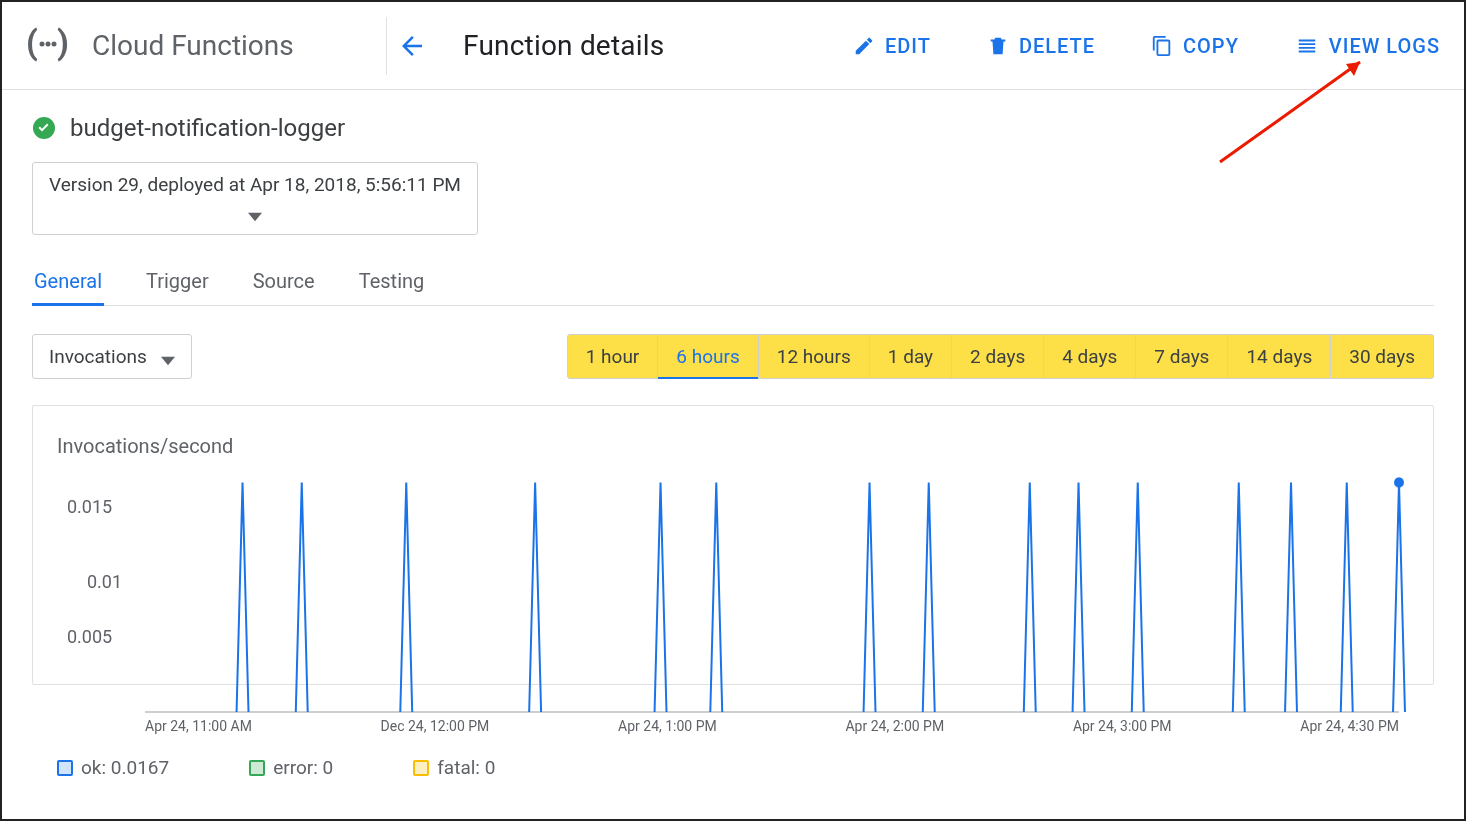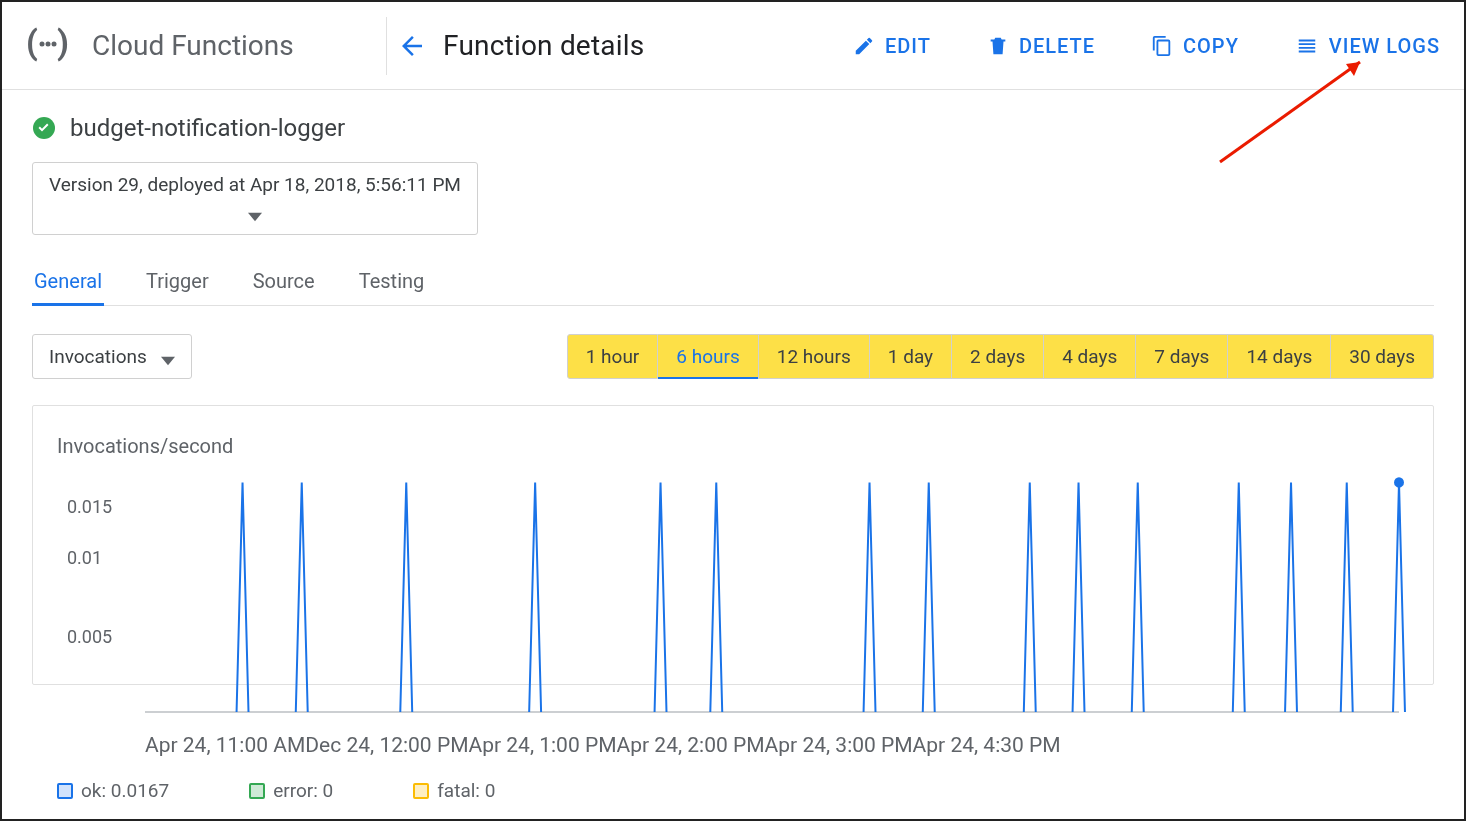--- a/index.html
+++ b/index.html
@@ -8,21 +8,21 @@
   
   .topbar {
     height:88px; border-bottom:1px solid #e0e0e0;
     display:flex; align-items:center; padding:0 24px; position:relative;
   }
   .product {
     display:flex; align-items:center; gap:22px; width:360px;
   }
   .product-name { font-size:28px; color:#5f6368; font-weight:400; }
   .vsep { width:1px; height:58px; background:#e0e0e0; margin:0 10px 0 0; }
-  .title-area { display:flex; align-items:center; gap:16px; }
+  .title-area { display:flex; align-items:center; gap:36px; }
   .back-btn { color:#1a73e8; display:flex; align-items:center; cursor:pointer; }
   .page-title { font-size:28px; color:#202124; font-weight:400; letter-spacing:0.2px; }
   .actions { margin-left:auto; display:flex; align-items:center; gap:56px; }
   .action {
     display:flex; align-items:center; gap:10px; color:#1a73e8;
     font-size:20px; font-weight:500; letter-spacing:1px; cursor:pointer;
   }
   .action svg { fill:#1a73e8; }
   
   .sub {
@@ -61,21 +61,21 @@
   
   .card {
     margin:10px 30px 0 30px; border:1px solid #e0e0e0; border-radius:2px;
     padding:28px 24px 34px 24px; position:relative; height:280px;
   }
   .chart-title { font-size:20px; color:#5f6368; margin-bottom:14px; }
   .chart-area { position:relative; height:240px; margin-left:88px; margin-right:10px; }
   .ytick { position:absolute; left:-78px; font-size:18px; color:#5f6368; transform:translateY(-50%); }
   .plot { position:absolute; inset:0; }
   .plot svg { width:100%; height:100%; overflow:visible; }
-  .xaxis { display:flex; justify-content:flex-start; margin-left:88px; margin-right:10px; margin-top:21px; font-size:21px; color:#5f6368; }
+  .xaxis { display:flex; justify-content:space-between; margin-left:88px; margin-right:10px; margin-top:6px; font-size:14px; color:#5f6368; }
   .legend { display:flex; gap:80px; margin-top:22px; align-items:center; font-size:19px; color:#5f6368; }
   .swatch { display:inline-block; width:16px; height:16px; border:2px solid; margin-right:8px; vertical-align:-2px; border-radius:2px; }
   .sw-ok    { border-color:#1a73e8; background:#d2e3fc; }
   .sw-err   { border-color:#34a853; background:#ceead6; }
   .sw-fatal { border-color:#fbbc04; background:#feefc3; }
   .dropdown-caret { display:inline-flex; }
   
   .anno-arrow { position:absolute; top:40px; right:84px; pointer-events:none; }
   .anno-arrow svg line { stroke:#ea1b00; stroke-width:3; }
   .anno-arrow svg polygon { fill:#ea1b00; }
@@ -205,21 +205,21 @@
             <polyline points="883,230 889,10 895,230" fill="none" stroke="#1a73e8" stroke-width="2"></polyline>
             <polyline points="932,230 938,10 944,230" fill="none" stroke="#1a73e8" stroke-width="2"></polyline>
             <polyline points="991.5,230 997.5,10 1003.5,230" fill="none" stroke="#1a73e8" stroke-width="2"></polyline>
             <polyline points="1093,230 1099,10 1105,230" fill="none" stroke="#1a73e8" stroke-width="2"></polyline>
             <polyline points="1145.5,230 1151.5,10 1157.5,230" fill="none" stroke="#1a73e8" stroke-width="2"></polyline>
             <polyline points="1201.5,230 1207.5,10 1213.5,230" fill="none" stroke="#1a73e8" stroke-width="2"></polyline>
             <polyline points="1254,230 1260,10 1266,230" fill="none" stroke="#1a73e8" stroke-width="2"></polyline>
             <circle cx="1260" cy="10" r="5" fill="#1a73e8"></circle>
           </svg></div>
     <div class="ytick" style="top: 164.132px;">0.005</div>
-        <div class="ytick" style="top: 85px;">0.01</div>
+        <div class="ytick" style="top: 109px; margin-left: 20px;">0.01</div>
         <div class="ytick" style="top: 34px;">0.015</div>
       </div>
     <div class="xaxis" id="xaxis">
         <span>Apr 24, 11:00 AM</span>
         <span>Dec 24, 12:00 PM</span>
         <span>Apr 24, 1:00 PM</span>
         <span>Apr 24, 2:00 PM</span>
         <span>Apr 24, 3:00 PM</span>
         <span>Apr 24, 4:30 PM</span>
       </div>

